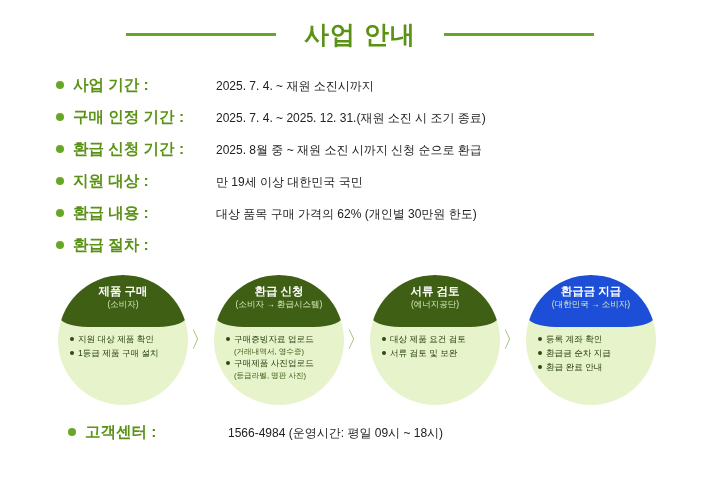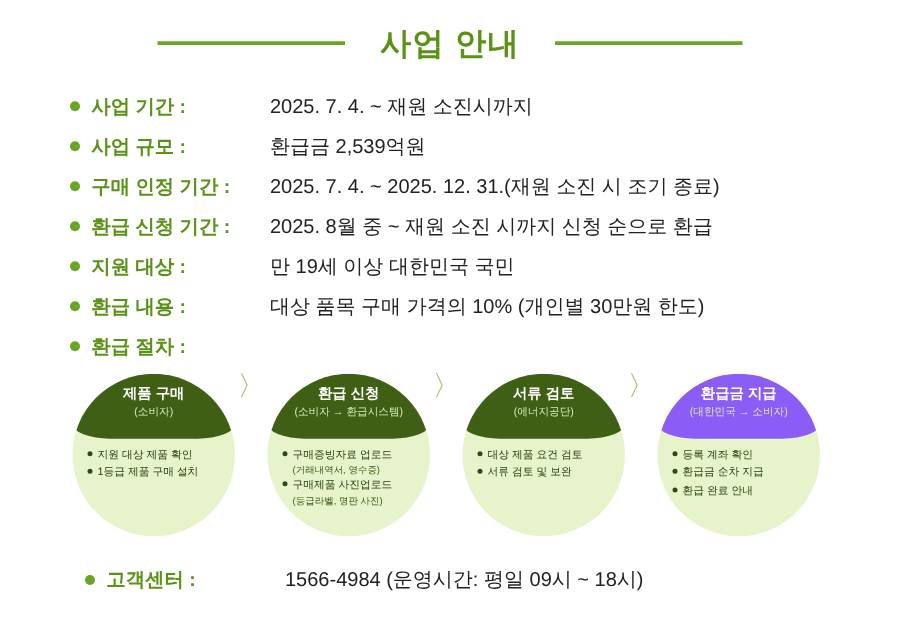--- a/index.html
+++ b/index.html
@@ -63,31 +63,31 @@
     width: 8px;
     height: 8px;
     border-radius: 50%;
     background: #6aa626;
     margin-right: 9px;
     flex: 0 0 auto;
     position: relative;
     top: -1px;
   }
   .info-value {
-    font-size: 16px;
+    font-size: 12px;
     color: #222;
     white-space: nowrap;
   }
 
   
   .flow {
     margin-top: 6px;
     padding-left: 58px;
     display: flex;
-    align-items: flex-start;
+    align-items: center;
     height: 145px;
   }
   .circle {
     width: 130px;
     height: 130px;
     border-radius: 50%;
     background: #e7f3cb;
     position: relative;
     flex: 0 0 auto;
     overflow: hidden;
@@ -96,21 +96,21 @@
     position: absolute;
     top: 0; left: 0; right: 0;
     height: 52px;
     background: #3e5f14;
     border-radius: 130px 130px 60px 60px / 70px 70px 24px 24px;
     color: #ffffff;
     text-align: center;
     padding-top: 10px;
     box-sizing: border-box;
   }
-  .circle.alt .cap { background: #8b5cf6; }
+  .circle.alt .cap { background: #1d4ed8; }
   .cap .cap-title {
     font-size: 11.5px;
     font-weight: bold;
     line-height: 1.1;
   }
   .cap .cap-sub {
     font-size: 8.5px;
     margin-top: 3px;
     color: #d8e9bb;
     line-height: 1.1;
@@ -175,27 +175,20 @@
 <div class="info-list">
 
   <div class="info-row">
     <div class="info-label">
       <span class="bullet"></span>
       <span>사업 기간 :</span>
     </div>
     <div class="info-value">2025. 7. 4. ~ 재원 소진시까지</div>
   </div>
 
-  <div class="info-row">
-    <div class="info-label">
-      <span class="bullet"></span>
-      <span>사업 규모 :</span>
-    </div>
-    <div class="info-value">환급금 2,539억원</div>
-  </div>
 
   <div class="info-row">
     <div class="info-label">
       <span class="bullet"></span>
       <span>구매 인정 기간 :</span>
     </div>
     <div class="info-value">2025. 7. 4. ~ 2025. 12. 31.(재원 소진 시 조기 종료)</div>
   </div>
 
   <div class="info-row">
@@ -212,21 +205,21 @@
       <span>지원 대상 :</span>
     </div>
     <div class="info-value">만 19세 이상 대한민국 국민</div>
   </div>
 
   <div class="info-row">
     <div class="info-label">
       <span class="bullet"></span>
       <span>환급 내용 :</span>
     </div>
-    <div class="info-value">대상 품목 구매 가격의 10% (개인별 30만원 한도)</div>
+    <div class="info-value">대상 품목 구매 가격의 62% (개인별 30만원 한도)</div>
   </div>
 
   <div class="info-row">
     <div class="info-label">
       <span class="bullet"></span>
       <span>환급 절차 :</span>
     </div>
     <div class="info-value"></div>
   </div>
 

